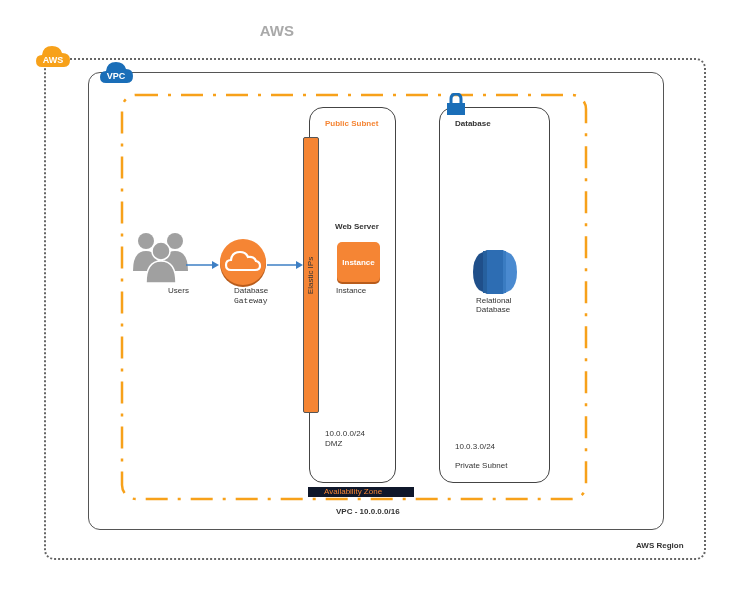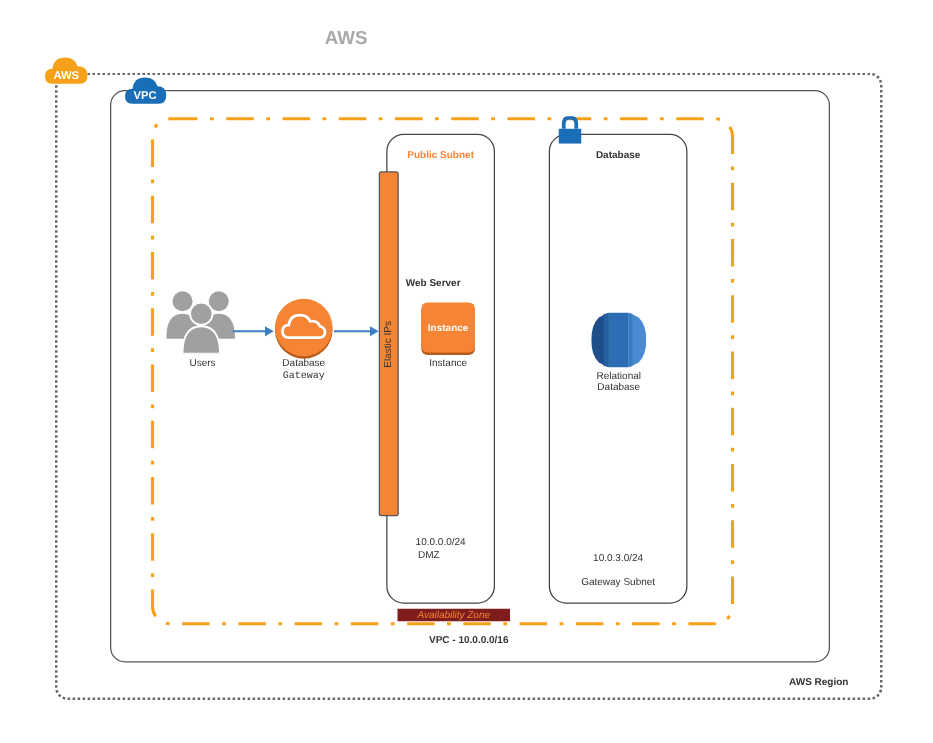--- a/index.html
+++ b/index.html
@@ -4,21 +4,21 @@
 <style>
   html, body { margin:0; padding:0; background:#ffffff; }
   body { width:746px; height:594px; position:relative; overflow:hidden; font-family:"Liberation Sans", sans-serif; }
   .abs { position:absolute; }
   .title { left:0; top:22px; width:294px; text-align:right; font-size:15px; font-weight:bold; color:#a9a9a9; }
   .region { left:44px; top:58px; width:662px; height:502px; border:2px dotted #666; border-radius:10px; box-sizing:border-box; }
   .vpc { left:88px; top:72px; width:576px; height:458px; border:1.5px solid #555; border-radius:12px; box-sizing:border-box; }
   .subnet { border:1.5px solid #444; border-radius:14px; box-sizing:border-box; background:#fff; }
   .pub { left:309px; top:107px; width:87px; height:376px; }
   .priv { left:439px; top:107px; width:111px; height:376px; }
-  .lbl { font-size:8px; color:#333; text-align:center; line-height:10px; }
+  .lbl { font-size:8px; color:#333; line-height:10px;padding-left:16px; }
   .lbl-b { font-weight:bold; }
   .orange-txt { color:#f58534; }
   .eip { left:303px; top:137px; width:16px; height:276px; background:#f58534; border:1px solid #555; border-radius:2px; box-sizing:border-box; }
   .eip-text { left:303px; top:137px; width:16px; height:276px; display:flex; align-items:center; justify-content:center; }
   .eip-text span { transform:rotate(-90deg); white-space:nowrap; font-size:8px; color:#333; }
   .instance { left:337px; top:242px; width:43px; height:40px; background:#f58534; border-radius:5px; box-shadow:0 2px 0 #b85c1c;
               display:flex; align-items:center; justify-content:center; color:#fff; font-size:8px; font-weight:bold; }
 </style>
 </head>
 <body>
@@ -36,44 +36,44 @@
 <div class="abs vpc"></div>
 <svg class="abs" style="left:100px;top:59px" width="34" height="26" viewBox="0 0 34 26">
   <path d="M6 24 Q0 24 0 18 Q0 12 6 12 Q7 3 16 3 Q24 3 26 10 Q33 10 33 17 Q33 24 27 24 Z" fill="#1a6eb8"></path>
   <text x="16" y="20" font-size="9" font-weight="bold" fill="#fff" text-anchor="middle" font-family="Liberation Sans, sans-serif">VPC</text>
 </svg>
 <div class="abs lbl lbl-b" style="left:320px;top:507px;width:110px;">VPC - 10.0.0.0/16</div>
 
 <svg class="abs" style="left:120px;top:93px" width="468" height="408">
   <rect x="2" y="2" width="464" height="404" rx="14" ry="14" fill="none" stroke="#f7a11a" stroke-width="2.5" stroke-dasharray="22 10 3 10"></rect>
 </svg>
-<div class="abs lbl orange-txt" style="left:318px;top:487px;width:90px;background:#7f1d1d;font-style:italic;">Availability Zone</div>
+<div class="abs lbl orange-txt" style="left:308px;top:487px;width:90px;background:#0f172a;">Availability Zone</div>
 
 <div class="abs subnet pub"></div>
 <div class="abs lbl lbl-b orange-txt" style="left:309px;top:119px;width:87px;">Public Subnet</div>
-<div class="abs lbl lbl-b" style="left:303px;top:222px;width:87px;">Web Server</div>
+<div class="abs lbl lbl-b" style="left:319px;top:222px;width:87px;">Web Server</div>
 <div class="abs instance">Instance</div>
 <div class="abs lbl" style="left:320px;top:286px;width:77px;">Instance</div>
 <div class="abs lbl" style="left:309px;top:429px;width:87px;">10.0.0.0/24</div>
 <div class="abs lbl" style="left:309px;top:439px;width:68px;">DMZ</div>
 
 <div class="abs eip"></div>
 <div class="abs eip-text">
     <span>Elastic IPs</span>
   </div>
 
 <svg class="abs" style="left:133px;top:231px" width="56" height="52" viewBox="0 0 56 52">
   <circle cx="13" cy="10" r="8" fill="#a0a0a0"></circle>
   <path d="M0 40 Q0 20 13 20 Q26 20 26 40 Z" fill="#a0a0a0"></path>
   <circle cx="42" cy="10" r="8" fill="#a0a0a0"></circle>
   <path d="M29 40 Q29 20 42 20 Q55 20 55 40 Z" fill="#a0a0a0"></path>
   <circle cx="28" cy="20" r="9" fill="#a0a0a0" stroke="#fff" stroke-width="1.5"></circle>
   <path d="M13 52 Q13 30 28 30 Q43 30 43 52 Z" fill="#a0a0a0" stroke="#fff" stroke-width="1.5"></path>
 </svg>
-<div class="abs lbl" style="left:140px;top:286px;width:44px;">Users</div>
+<div class="abs lbl" style="left:152px;top:286px;width:44px;">Users</div>
 
 <svg class="abs" style="left:186px;top:260px" width="34" height="10">
   <line x1="0" y1="5" x2="26" y2="5" stroke="#3d7fc4" stroke-width="1.5"></line>
   <polygon points="26,1 33,5 26,9" fill="#3d7fc4"></polygon>
 </svg>
 
 <svg class="abs" style="left:218px;top:237px" width="50" height="52" viewBox="0 0 50 52">
   <circle cx="25" cy="27" r="23" fill="#b85c1c"></circle>
   <circle cx="25" cy="25" r="23" fill="#f58534"></circle>
   <path d="M13 33 Q8 33 8 28 Q8 23 13 23 Q14 15 22 15 Q28 15 30 20 Q36 19 38 24 Q42 25 42 29 Q42 33 37 33 Z" fill="none" stroke="#fff" stroke-width="2.2"></path>
@@ -94,14 +94,14 @@
 <div class="abs lbl lbl-b" style="left:439px;top:119px;width:111px;">Database</div>
 <svg class="abs" style="left:473px;top:250px" width="44" height="44" viewBox="0 0 44 44">
   <path d="M6 4 Q0 10 0 22 Q0 34 6 40 L14 44 L14 0 Z" fill="#1f4f8a"></path>
   <rect x="14" y="0" width="16" height="44" fill="#2d6db3"></rect>
   <path d="M30 0 L38 4 Q44 10 44 22 Q44 34 38 40 L30 44 Z" fill="#4a8ad0"></path>
   <rect x="10" y="1" width="4" height="42" fill="#26609e"></rect>
   <rect x="30" y="1" width="3" height="42" fill="#3a7cc2"></rect>
 </svg>
 <div class="abs lbl" style="left:460px;top:296px;width:70px;">Relational</div>
 <div class="abs lbl" style="left:460px;top:305px;width:70px;">Database</div>
-<div class="abs lbl" style="left:439px;top:461px;width:111px;">Gateway Subnet</div>
+<div class="abs lbl" style="left:439px;top:461px;width:111px;">Private Subnet</div>
 <div class="abs lbl" style="left:439px;top:442px;width:111px;">10.0.3.0/24</div>
 
 </body></html>

